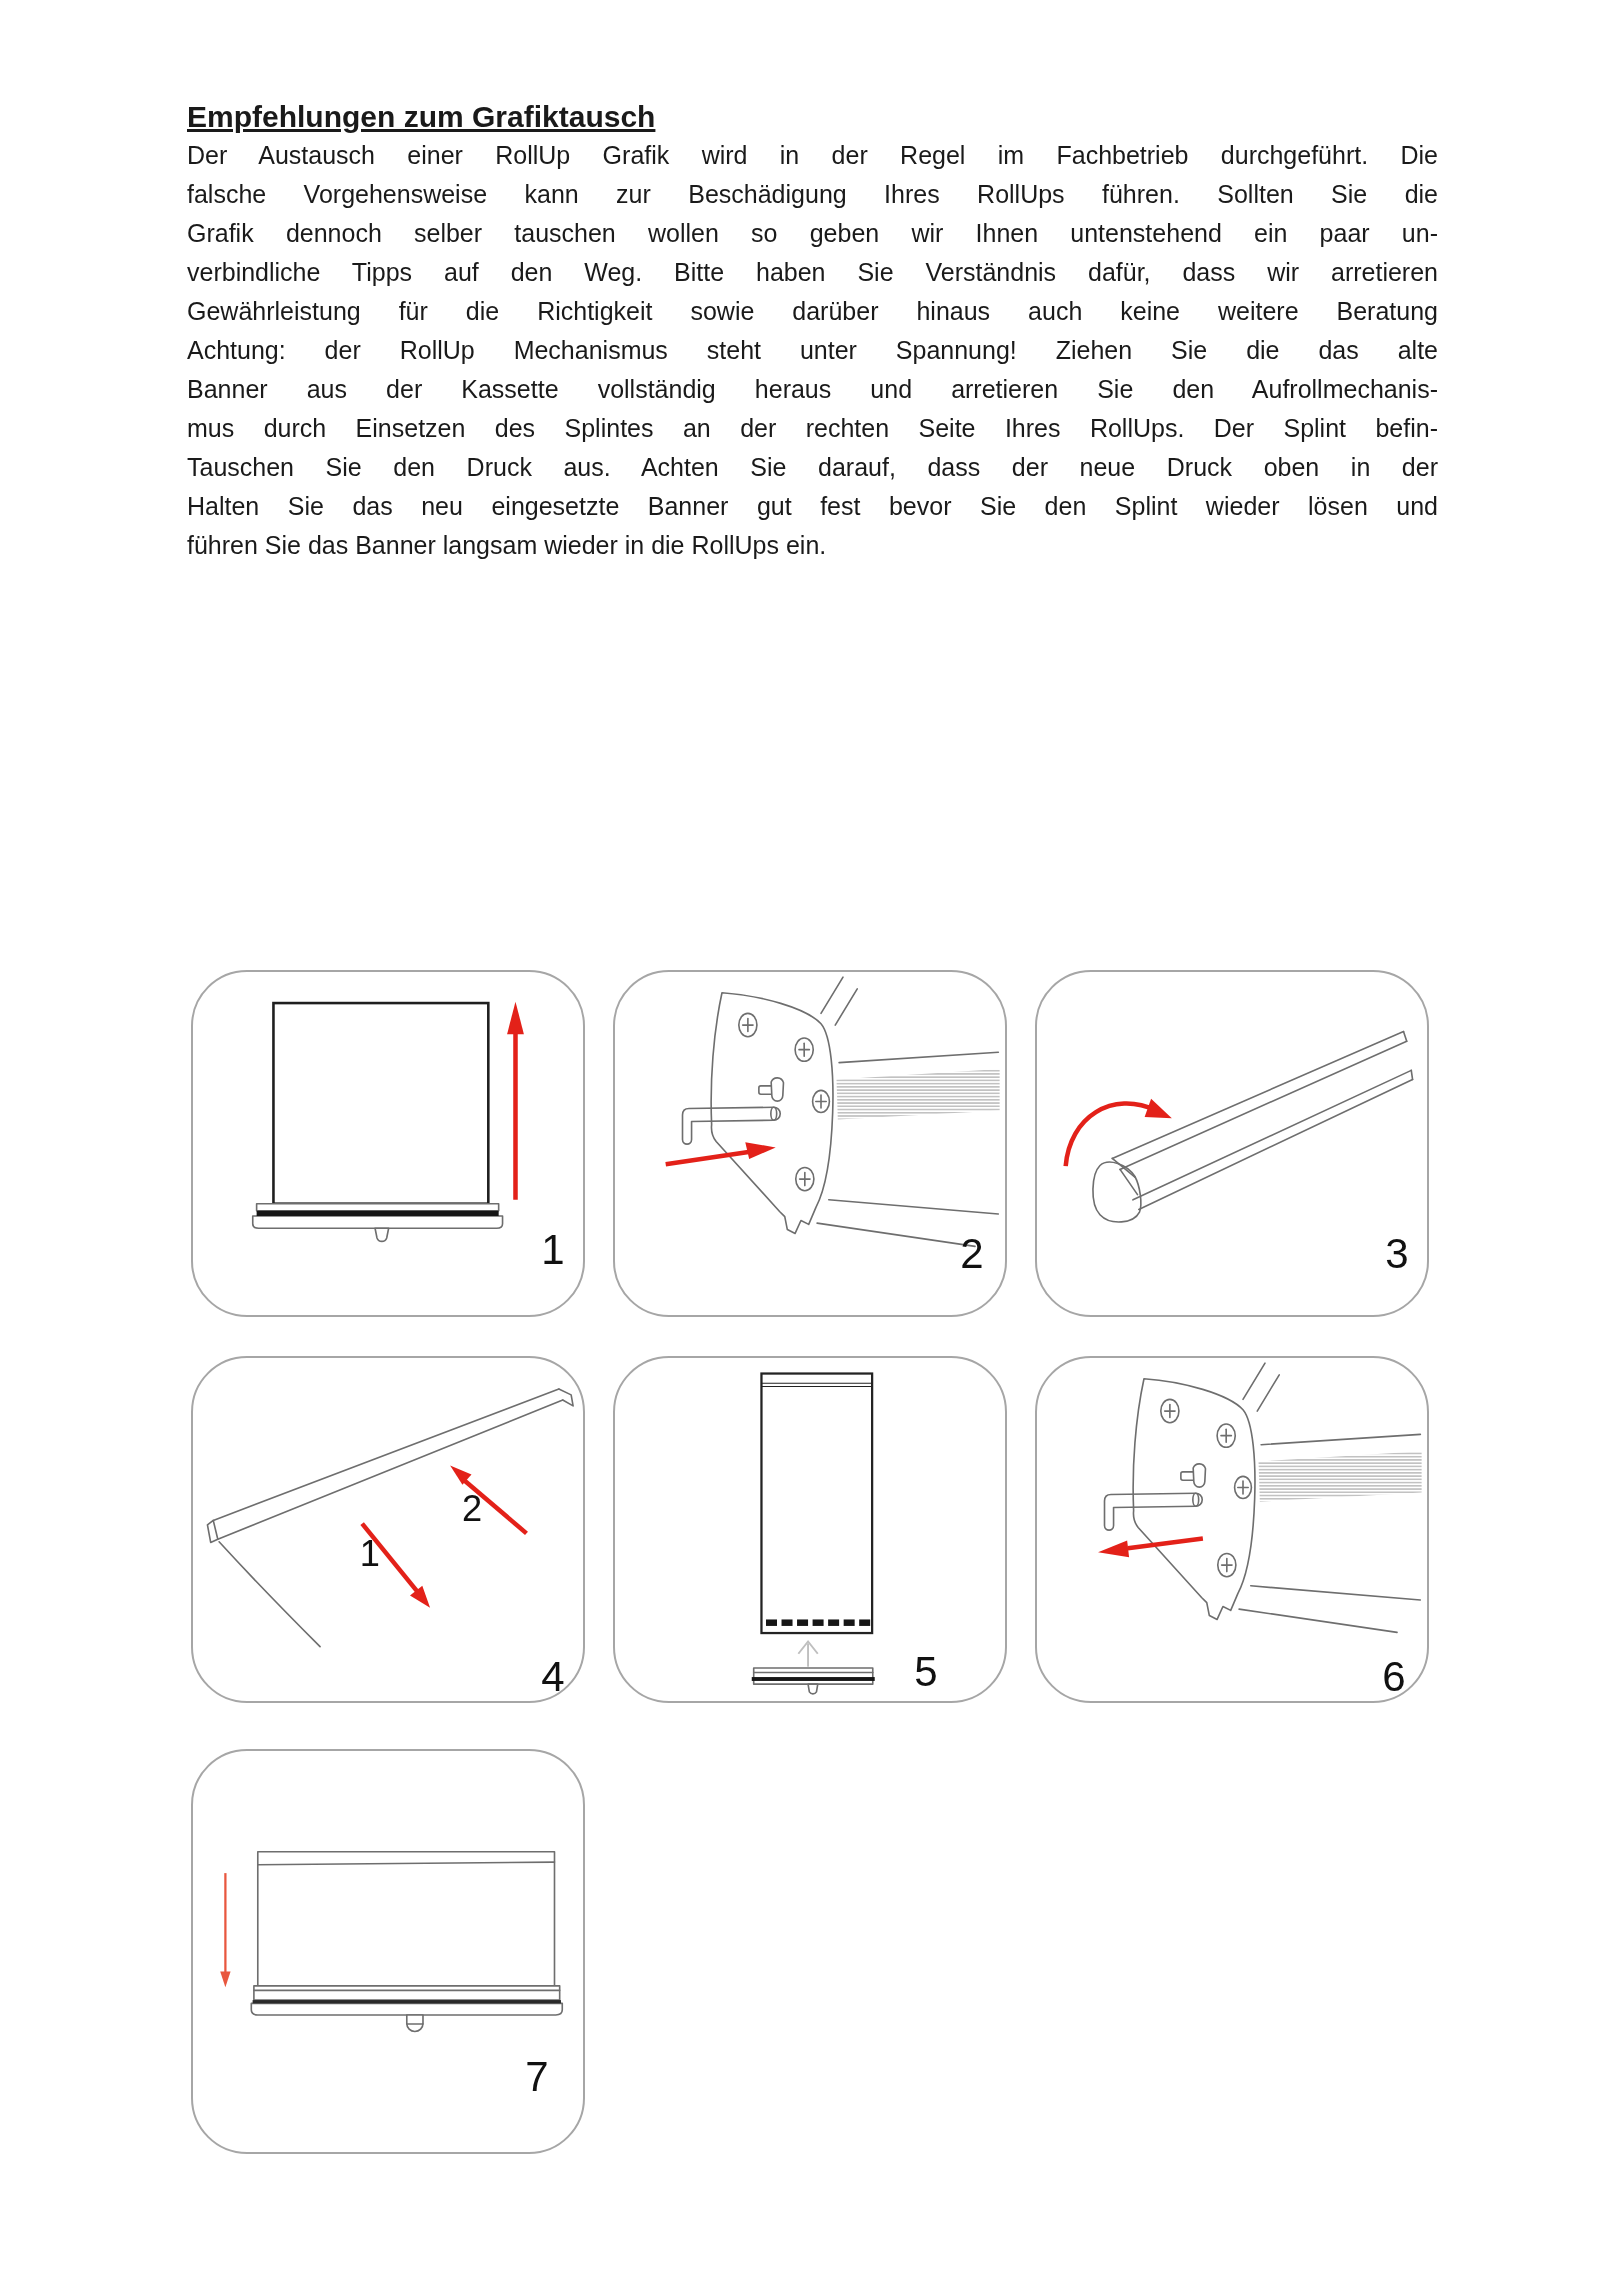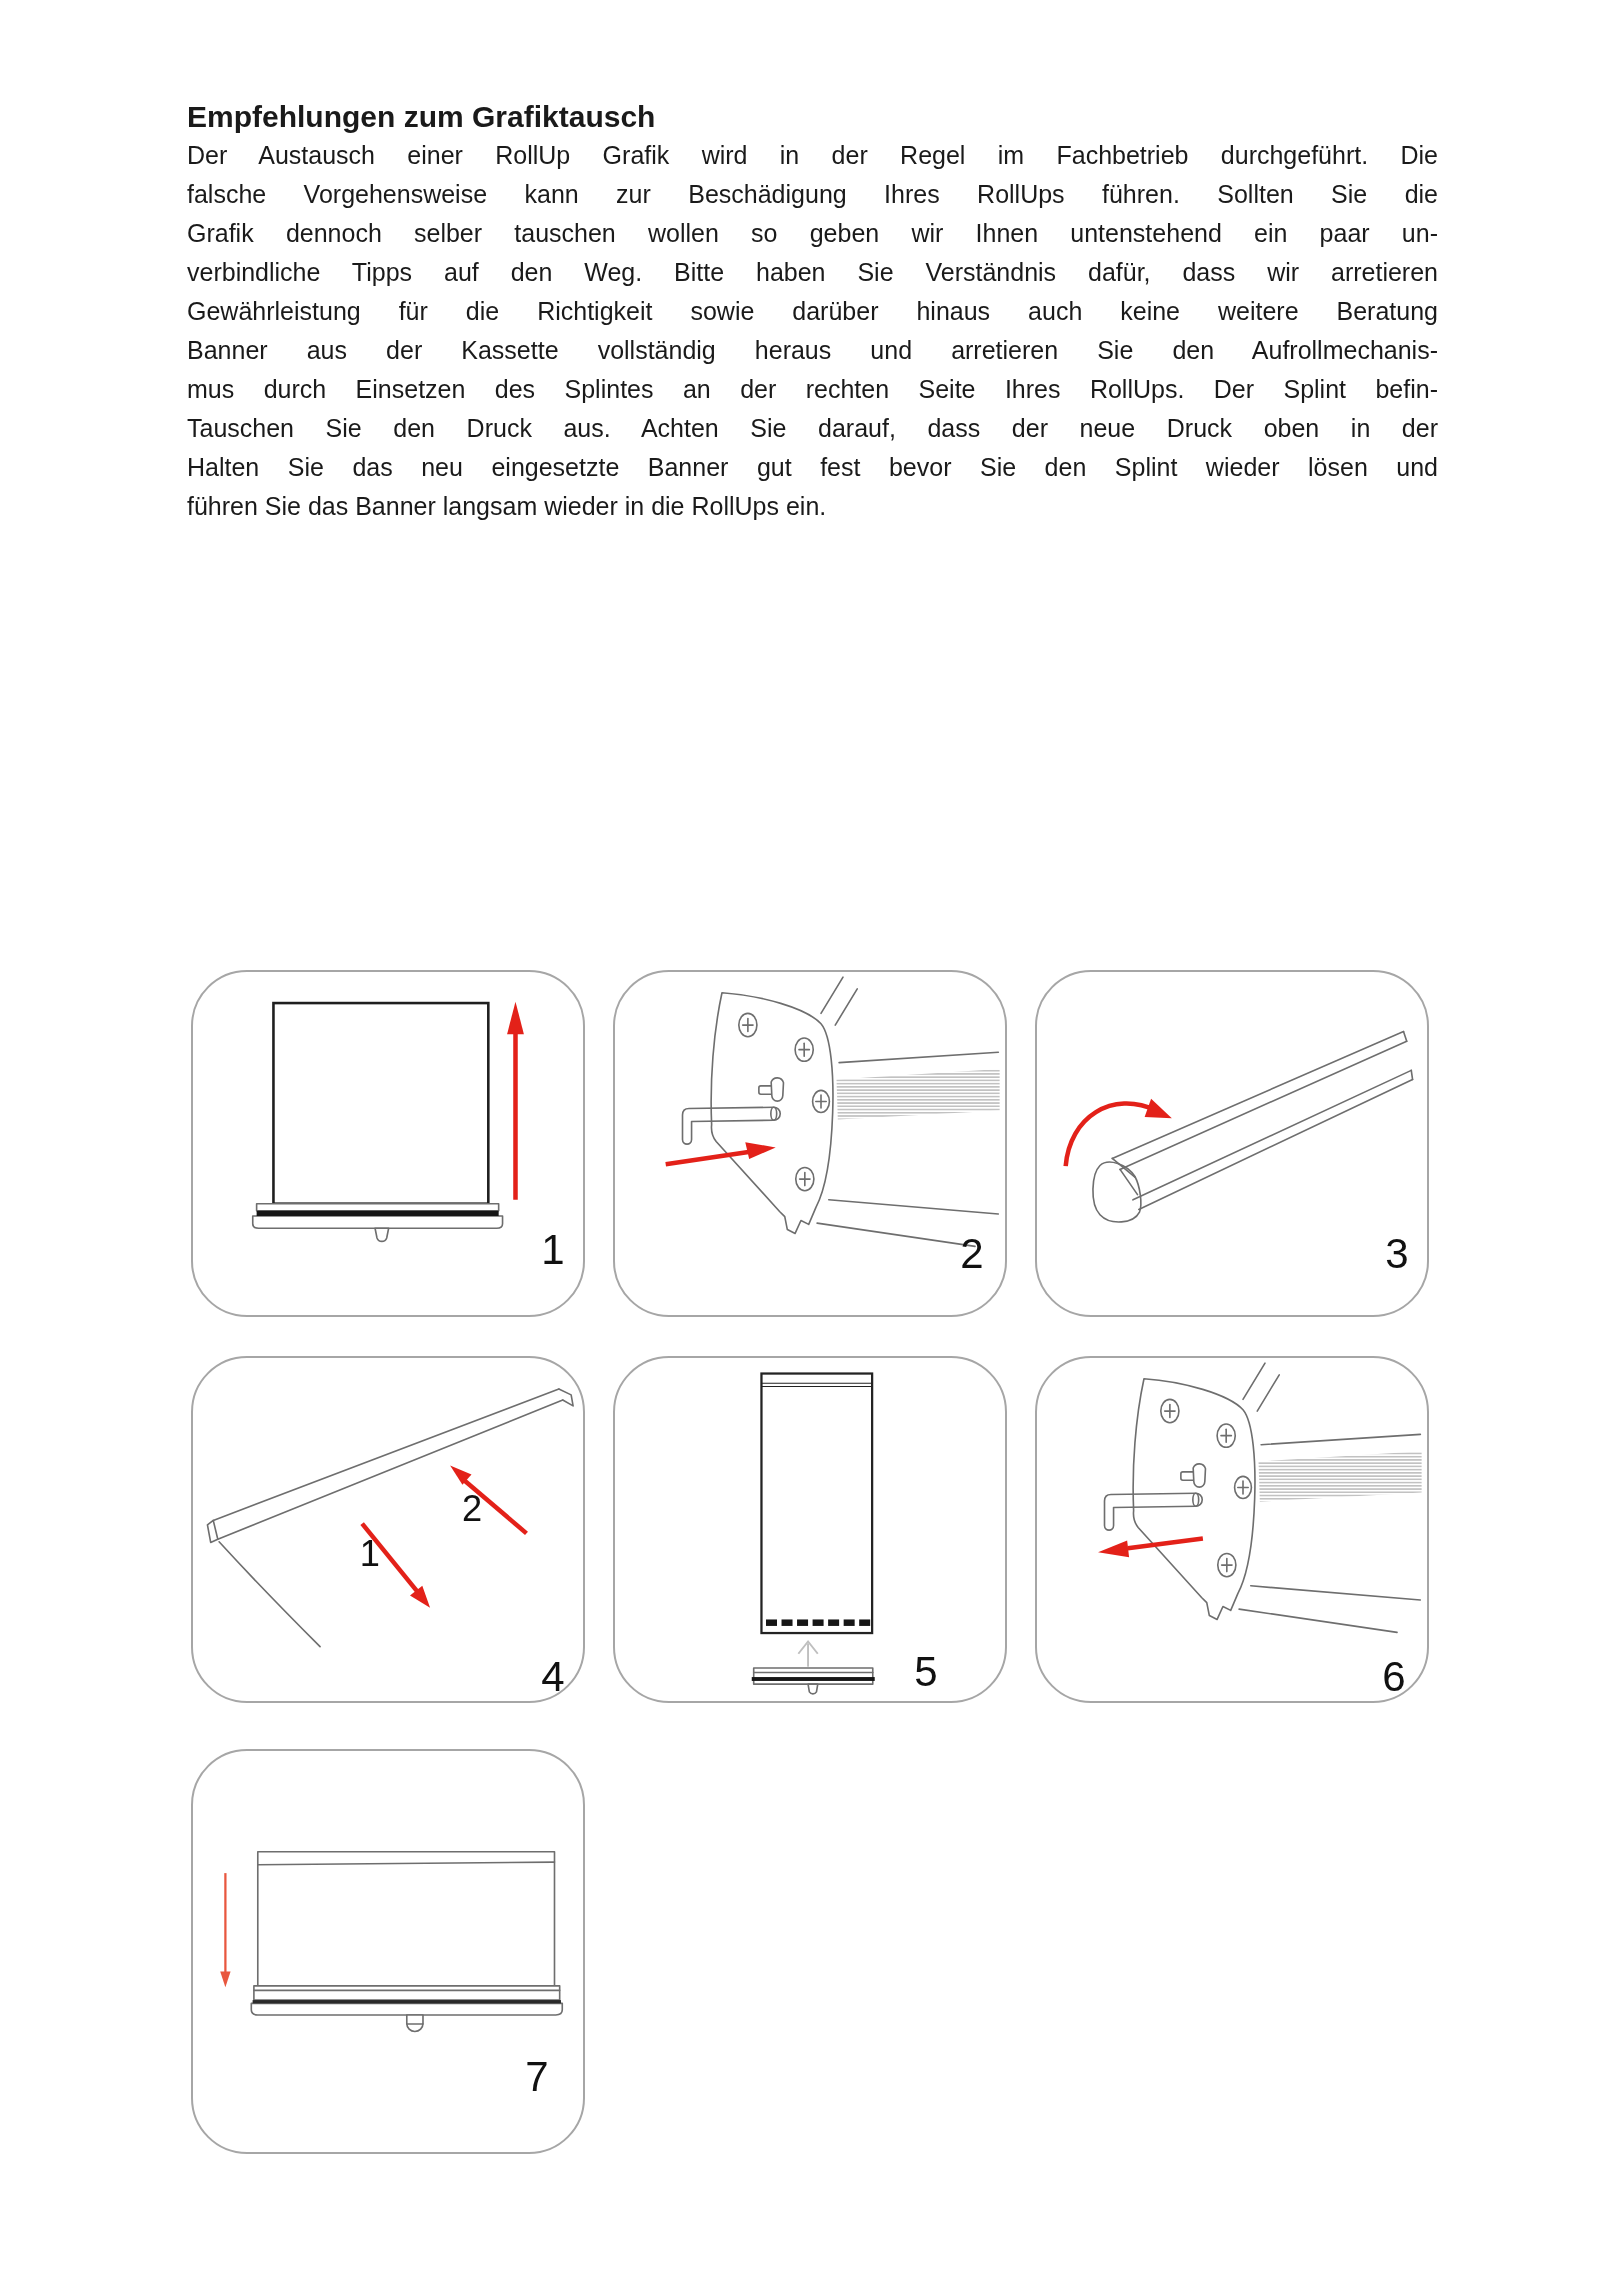--- a/index.html
+++ b/index.html
@@ -3,21 +3,21 @@
 <meta charset="utf-8">
 <style>
   html,body{margin:0;padding:0;background:#fff;}
   .page{
     position:relative;width:1623px;height:2295px;background:#ffffff;
     font-family:"Liberation Sans",sans-serif;color:#1a1a1a;overflow:hidden;
   }
   .textblock{position:absolute;left:187px;top:97px;width:1251px;}
   .tl{font-size:25px;line-height:39px;height:39px;white-space:nowrap;}
   .tl.j{text-align:justify;text-align-last:justify;}
-  .tl.title{font-weight:bold;font-size:30px;}
+  .tl.title{font-weight:bold;font-size:30px;text-decoration:underline;}
   .panel{
     position:absolute;box-sizing:border-box;background:#fff;
     border:2.6px solid var(--pborder,#a6a6a6);border-radius:56px;
   }
   .panel svg{position:absolute;left:0;top:0;width:100%;height:100%;}
   .pnum{
     position:absolute;font-size:42px;line-height:1;color:#111;
     width:46px;text-align:center;font-family:"Liberation Sans",sans-serif;
   }
   .ln{stroke:var(--line,#6e6e6e);stroke-width:2.5;fill:none;stroke-linecap:round;stroke-linejoin:round;}
@@ -30,20 +30,21 @@
 
 <div class="page">
 
   <div class="textblock" id="textblock">
       <div class="tl title">Empfehlungen zum Grafiktausch</div>
       <div class="tl j">Der Austausch einer RollUp Grafik wird in der Regel im Fachbetrieb durchgeführt. Die</div>
       <div class="tl j">falsche Vorgehensweise kann zur Beschädigung Ihres RollUps führen. Sollten Sie die</div>
       <div class="tl j">Grafik dennoch selber tauschen wollen so geben wir Ihnen untenstehend ein paar un-</div>
       <div class="tl j">verbindliche Tipps auf den Weg. Bitte haben Sie Verständnis dafür, dass wir arretieren</div>
       <div class="tl j">Gewährleistung für die Richtigkeit sowie darüber hinaus auch keine weitere Beratung</div>
+      <div class="tl j">Achtung: der RollUp Mechanismus steht unter Spannung! Ziehen Sie die das alte</div>
       <div class="tl j">Banner aus der Kassette vollständig heraus und arretieren Sie den Aufrollmechanis-</div>
       <div class="tl j">mus durch Einsetzen des Splintes an der rechten Seite Ihres RollUps. Der Splint befin-</div>
       <div class="tl j">Tauschen Sie den Druck aus. Achten Sie darauf, dass der neue Druck oben in der</div>
       <div class="tl j">Halten Sie das neu eingesetzte Banner gut fest bevor Sie den Splint wieder lösen und</div>
       <div class="tl">führen Sie das Banner langsam wieder in die RollUps ein.</div>
     </div>
 
   <div class="panel" style="left:191px;top:970px;width:394px;height:347px">
     <svg viewBox="0 0 602 530">
       <rect x="124" y="48" width="332" height="310" fill="#fff" stroke="#1f1f1f" stroke-width="4"></rect>

